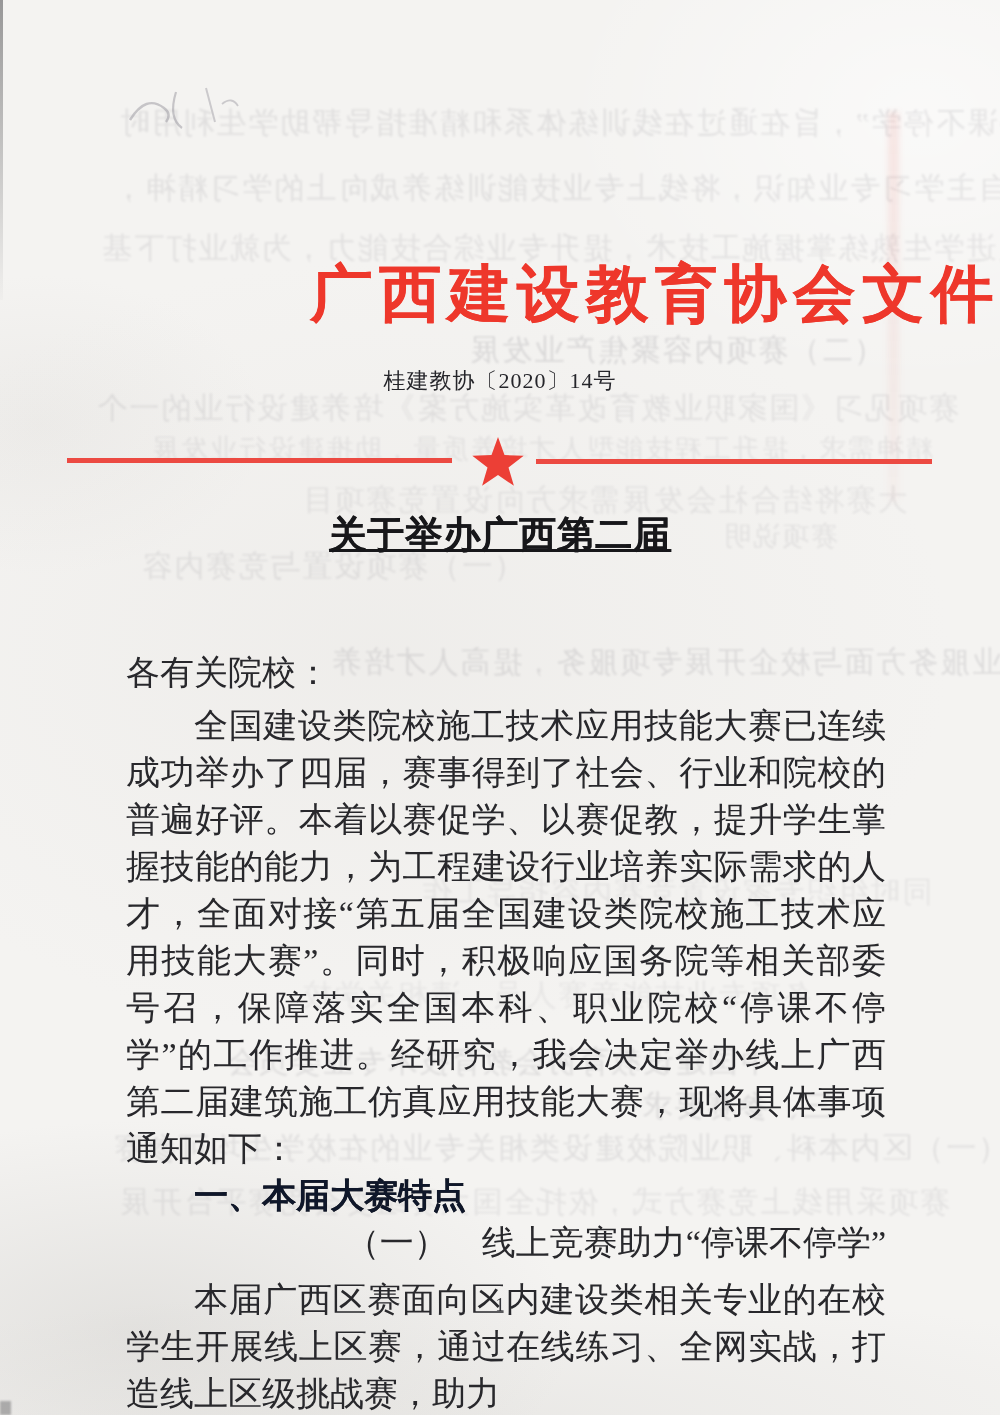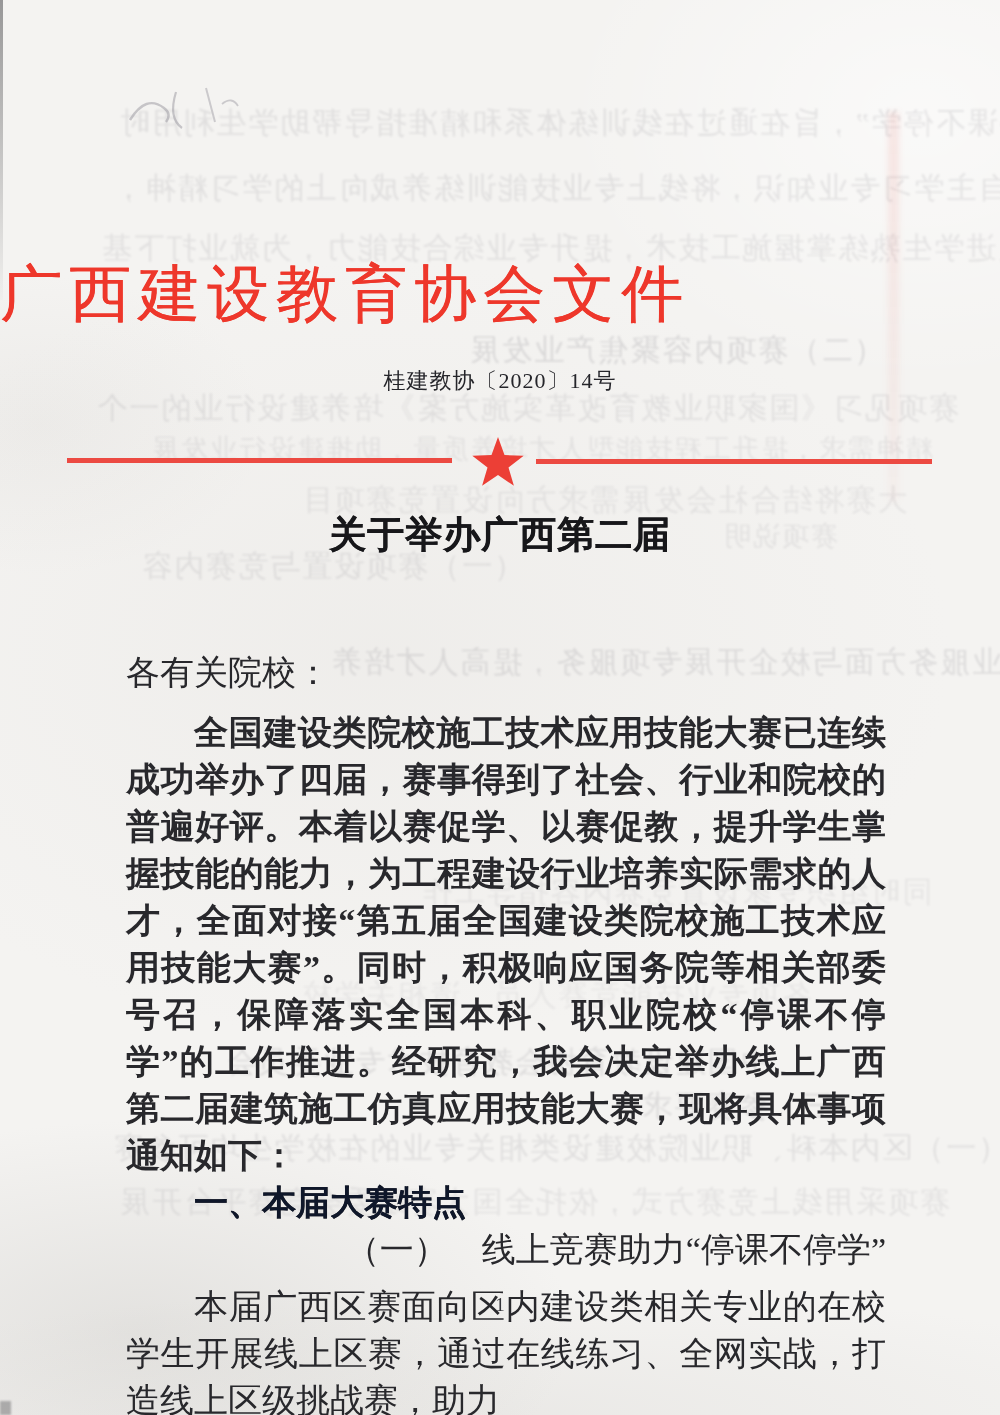--- a/index.html
+++ b/index.html
@@ -49,45 +49,46 @@
   .bl11{left:300px;top:975px;opacity:.08}
   .bl12{left:225px;top:1042px;opacity:.14}
   .bl13{left:640px;top:1086px;opacity:.16}
   .bl14{left:112px;top:1128px;opacity:.13}
   .bl15{left:118px;top:1182px;opacity:.11}
   
   .pencil{position:absolute;left:118px;top:74px;opacity:.45}
 
   .org-title{
     position:absolute;left:0;top:252px;width:100%;
-    text-align:left;font-size:62px;font-weight:normal;
+    text-align:right;font-size:62px;font-weight:bold;
     letter-spacing:7px;color:#ee372b;
     text-shadow:0.6px 0 0 #ee372b;
     white-space:nowrap;
   }
   .doc-number{
     position:absolute;left:0;top:366px;width:100%;
     text-align:center;font-size:22px;color:#25252a;letter-spacing:1px;
   }
   .rule-left{position:absolute;left:67px;top:458px;width:385px;height:5px;background:#ec4a42;}
   .rule-right{position:absolute;left:536px;top:459px;width:396px;height:5px;background:#ec4a42;}
   .star-box{position:absolute;left:470px;top:435px;width:56px;height:56px;}
   .doc-title{
     position:absolute;left:0;top:512px;width:100%;
     text-align:center;font-size:37px;font-weight:bold;color:#17171a;
     line-height:45px;letter-spacing:1px;
     text-shadow:0.4px 0 0 #17171a;
+    text-decoration:underline;
   }
   .body-block{
     position:absolute;left:126px;top:649px;width:760px;
     font-size:34px;line-height:47px;color:#28282c;
   }
   .salutation{text-align:left;}
   .para{text-indent:2em;text-align:justify;}
-  .para-1{margin-top:13px;font-weight:bold;}
+  .para-1{margin-top:6px;}
   .heading-1{font-weight:bold;text-indent:2em;color:#0f172a;text-shadow:0.3px 0 0 #1c1c20;}
   .subheading-1{text-indent:2em;text-align:right;}
   .para-2{margin-top:10px;}
   .page-number{
     position:absolute;left:0;top:1294px;width:100%;
     text-align:center;font-size:19px;color:#35353a;
   }
 </style>
 </head>
 <body>

